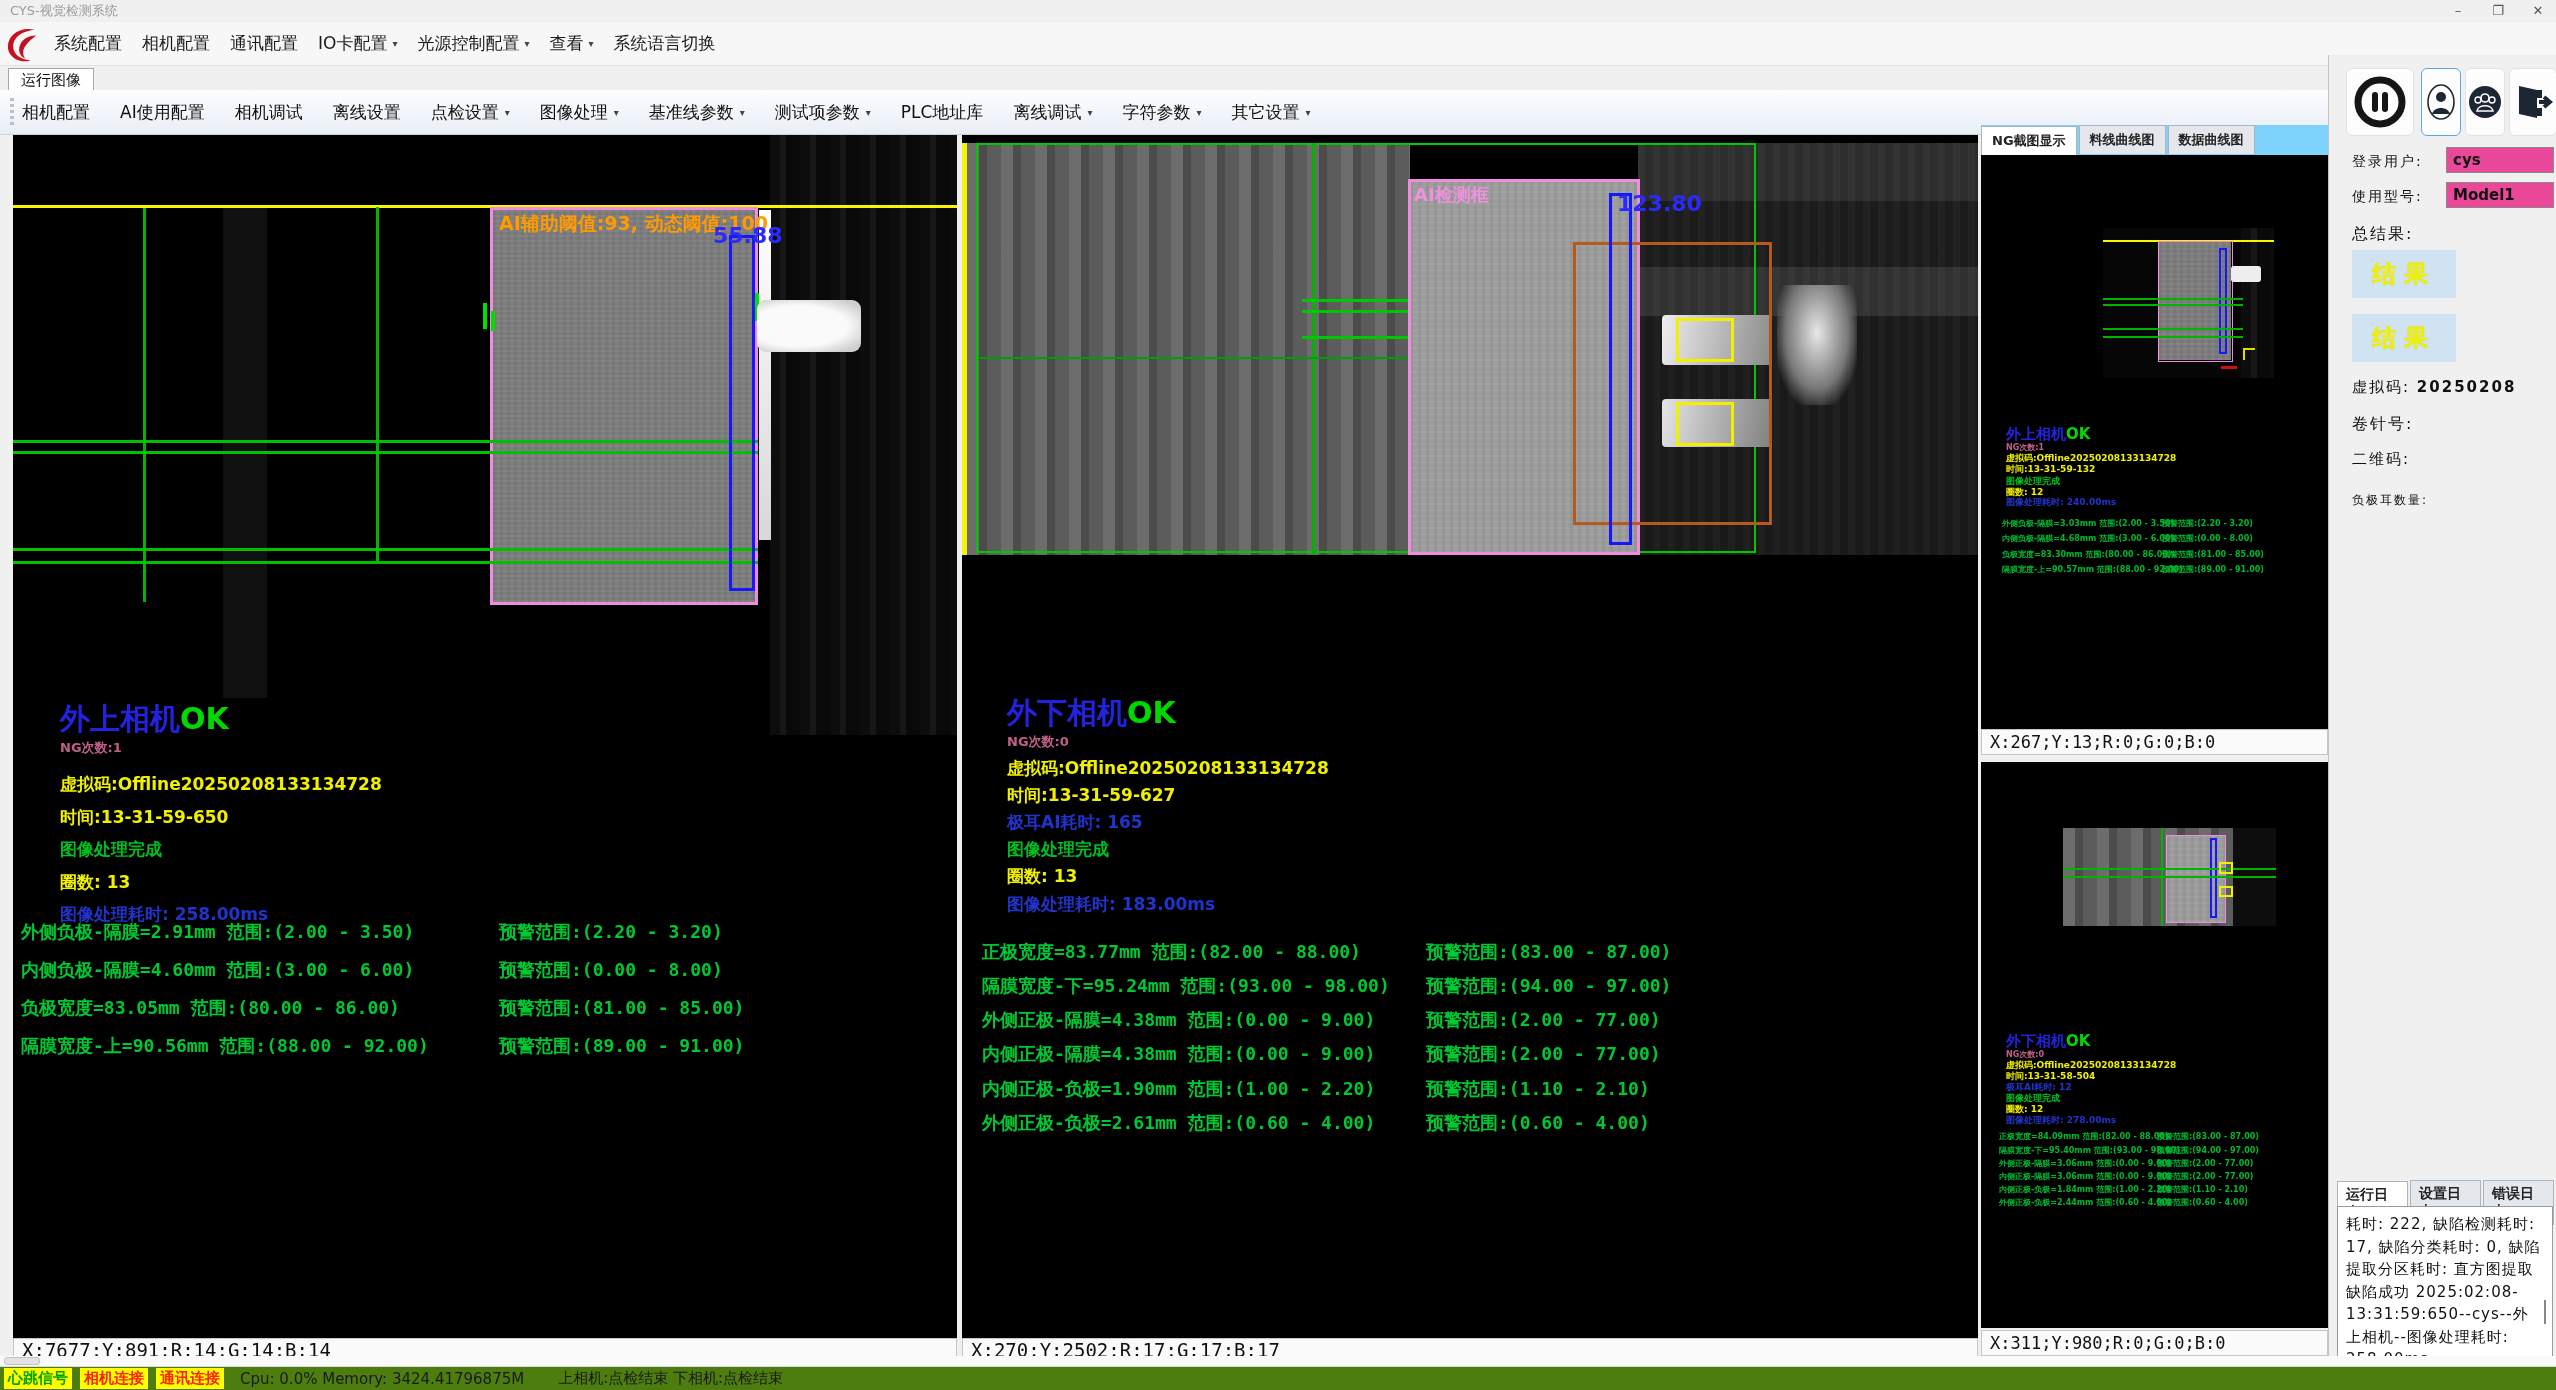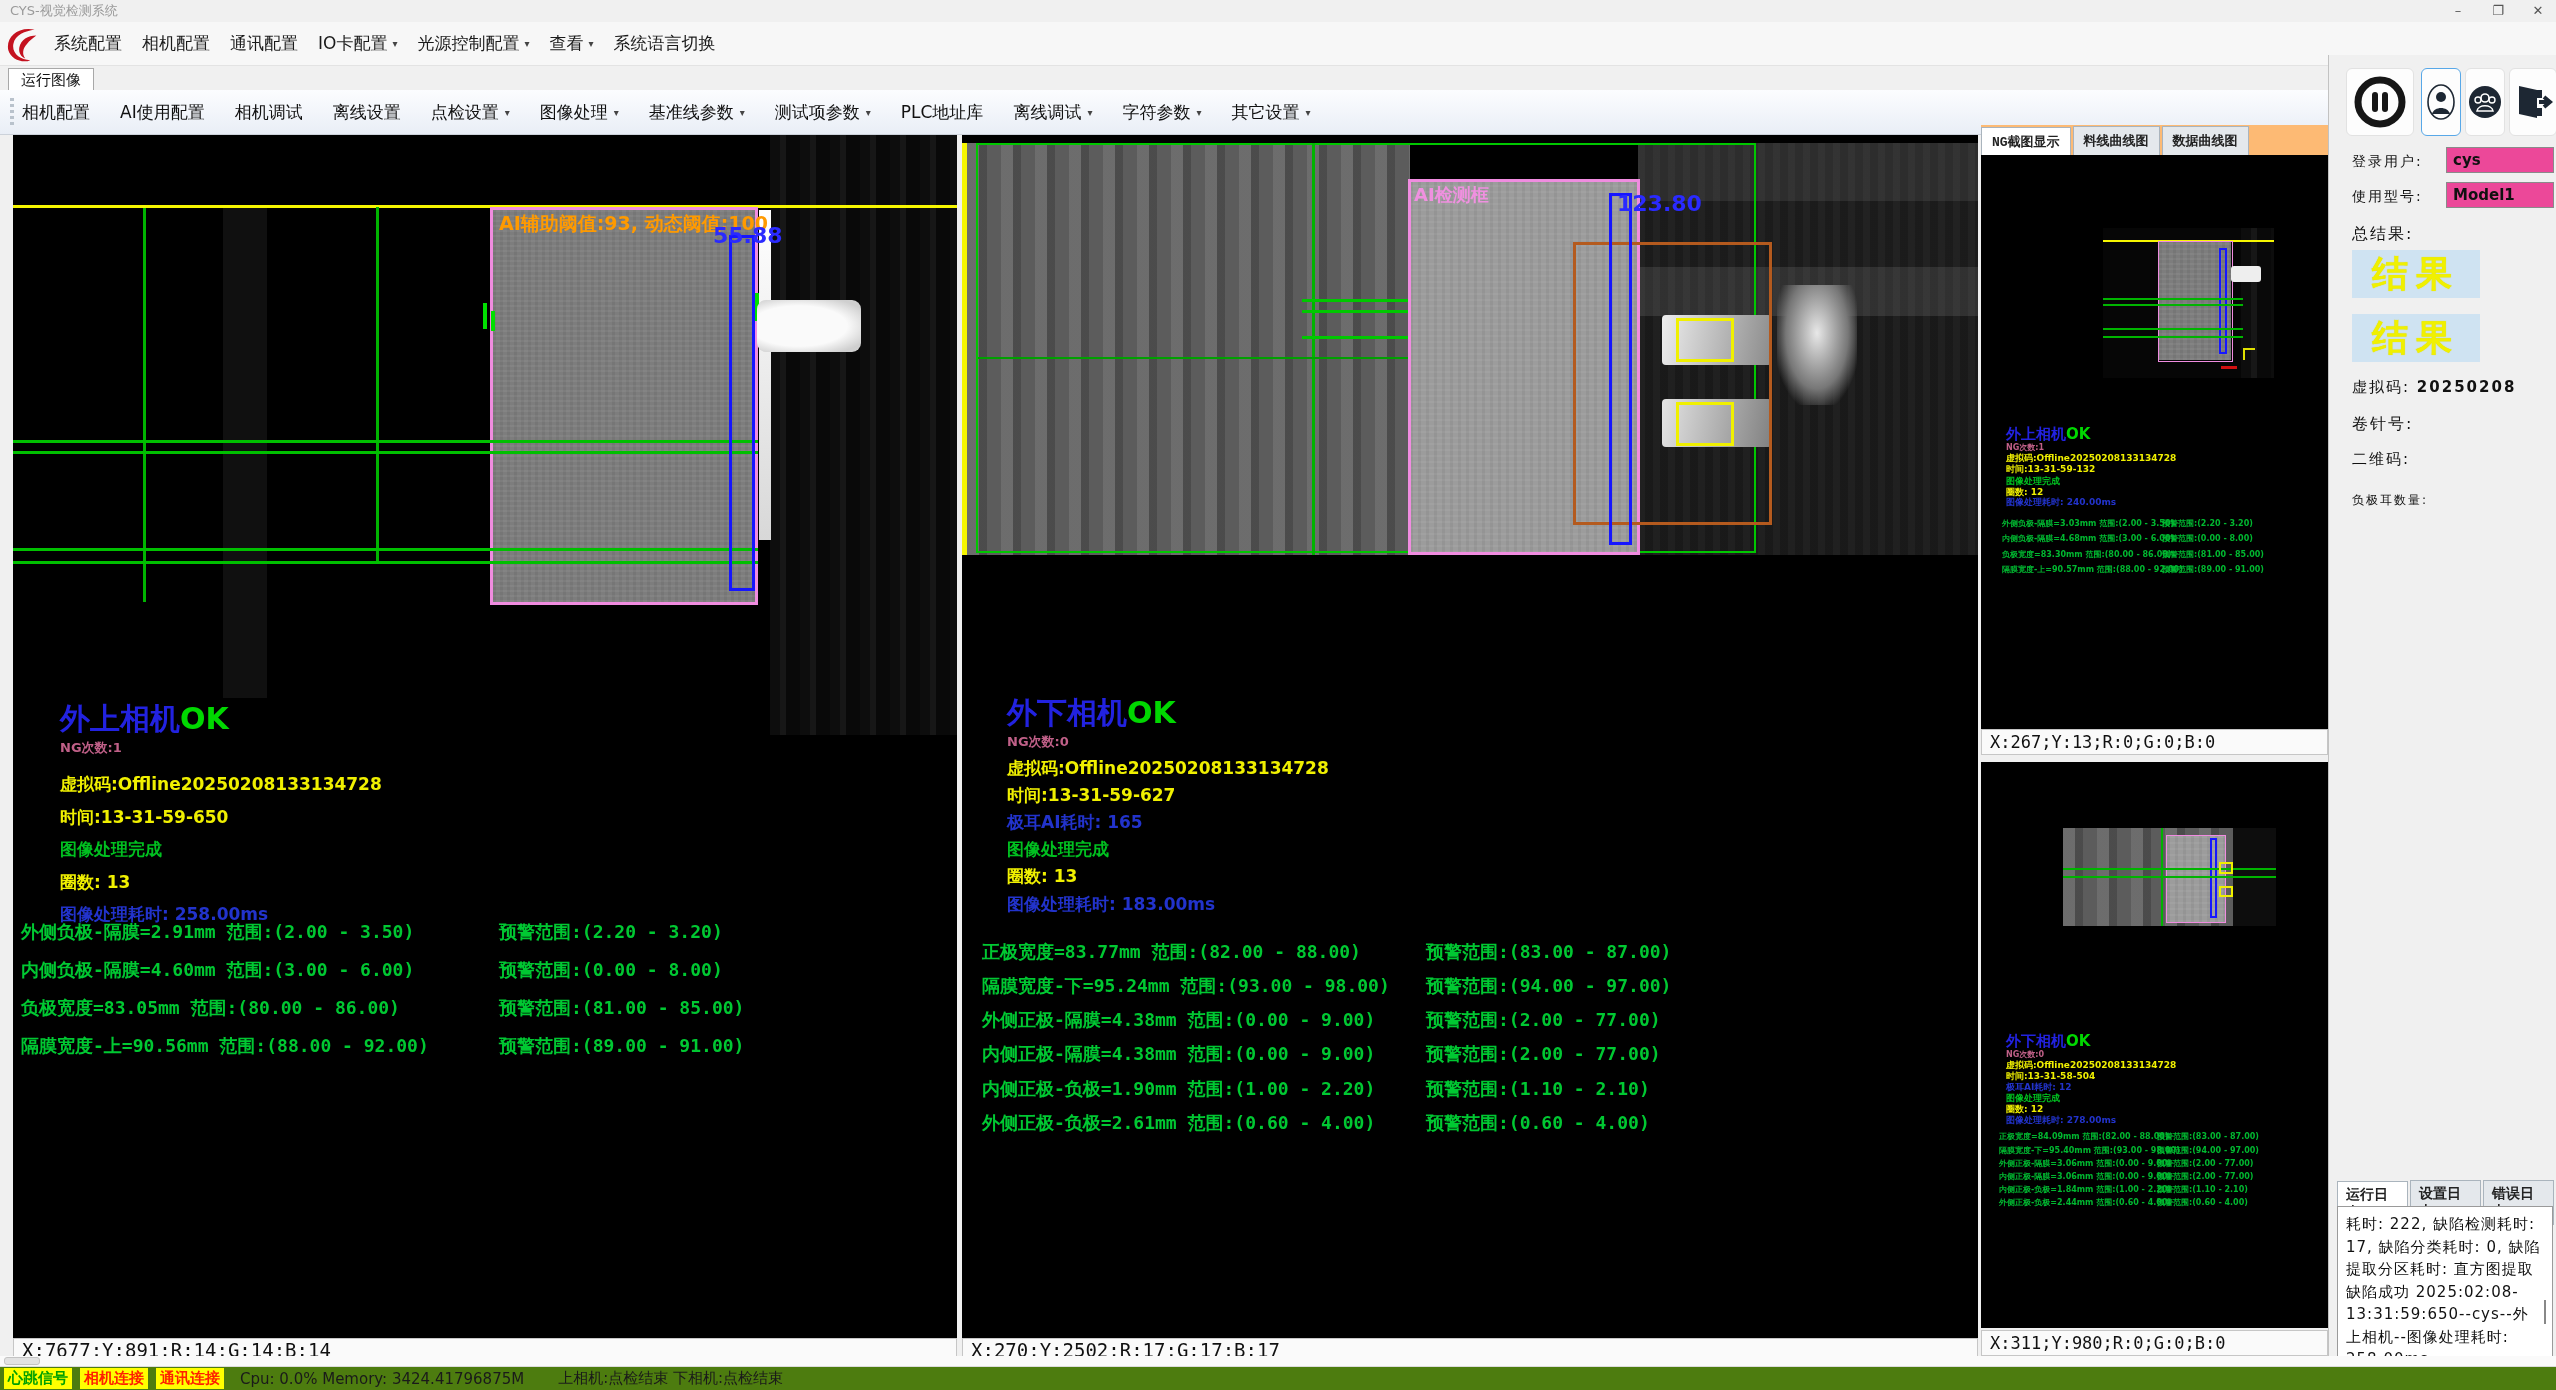--- a/index.html
+++ b/index.html
@@ -49,37 +49,37 @@
   .camtitle{font-size:30px;font-weight:bold;color:#2222e0;white-space:nowrap;}
   .camtitle .ok{color:#00d800;}
   .t-ng{font-size:13px;color:#c06088;font-weight:bold;}
   .t-y{font-size:17px;color:#f0f000;font-weight:bold;}
   .t-g{font-size:17px;color:#00c020;font-weight:bold;}
   .t-b{font-size:17px;color:#2233cc;font-weight:bold;}
   .meas{position:absolute;left:8px;right:0;height:30px;color:#00c832;font-weight:bold;font-size:18px;
         font-family:"DejaVu Sans Mono","Liberation Mono",monospace;white-space:nowrap;}
   .meas .mw{position:absolute;top:0;}
   
-  .sb-tabbar{left:1981px;top:125px;width:347px;height:30px;background:#fdba74;display:flex;align-items:center;font-family:Liberation Mono, monospace;}
+  .sb-tabbar{left:1981px;top:125px;width:347px;height:30px;background:#7dd3fc;display:flex;align-items:flex-start;}
   .sb-tab{font-size:13px;font-weight:bold;color:#222;padding:5px 10px;border:1px solid #aab4bd;
           border-bottom:none;background:#e4e8ec;margin-right:2px;}
   .sb-tab.active{background:#fff;position:relative;top:1px;}
   .sb-panel{position:absolute;left:1981px;width:347px;background:#000;overflow:hidden;}
   .mini-t{position:absolute;font-weight:bold;white-space:nowrap;}
   .mrow{position:absolute;left:21px;right:0;height:12px;color:#00b830;font-size:8px;font-weight:bold;white-space:nowrap;}
   .mrow .mw2{position:absolute;top:0;}
   
   .rp{left:2328px;top:55px;width:228px;height:1311px;border-left:1px solid #c2c2c2;box-sizing:border-box;background:#f0f0f0;}
   .btnbox{position:absolute;background:#fdfdfd;border:1px solid #e2e2e2;border-radius:6px;
           display:flex;align-items:center;justify-content:center;}
   .rp-label{position:absolute;font-size:14px;color:#111;letter-spacing:2px;}
   .inputbox{position:absolute;background:#ec4899;border:1px solid #8a8a8a;box-sizing:border-box;
             font-size:15px;font-weight:bold;color:#111;padding:3px 6px;}
-  .resultbox{position:absolute;width:128px;height:48px;background:#cfe3f2;color:#f0f000;
-             font-size:36px;font-weight:bold;display:flex;align-items:center;justify-content:center;
+  .resultbox{position:absolute;width:104px;height:48px;background:#cfe3f2;color:#f0f000;
+             font-size:24px;font-weight:bold;display:flex;align-items:center;justify-content:center;
              letter-spacing:8px;text-shadow:0 0 1px #d8d800;}
   .log-tab{font-size:14px;font-weight:bold;color:#222;padding:4px 8px;border:1px solid #aab4bd;
            border-bottom:none;background:#e4e8ec;margin-right:2px;}
   .log-tab.active{background:#fff;position:relative;top:1px;}
   .logbox{position:absolute;left:2337px;top:1206px;width:216px;height:179px;background:#fff;
           border:1px solid #9a9a9a;box-sizing:border-box;font-size:15px;color:#111;
           padding:6px 10px 6px 8px;line-height:1.5;letter-spacing:1px;overflow:hidden;}
   
   .scrollstrip{left:0;top:1356px;width:2556px;height:10px;background:#fafafa;}
   .scrollhandle{position:absolute;left:4px;top:1357px;width:36px;height:8px;background:#e2e2e2;

